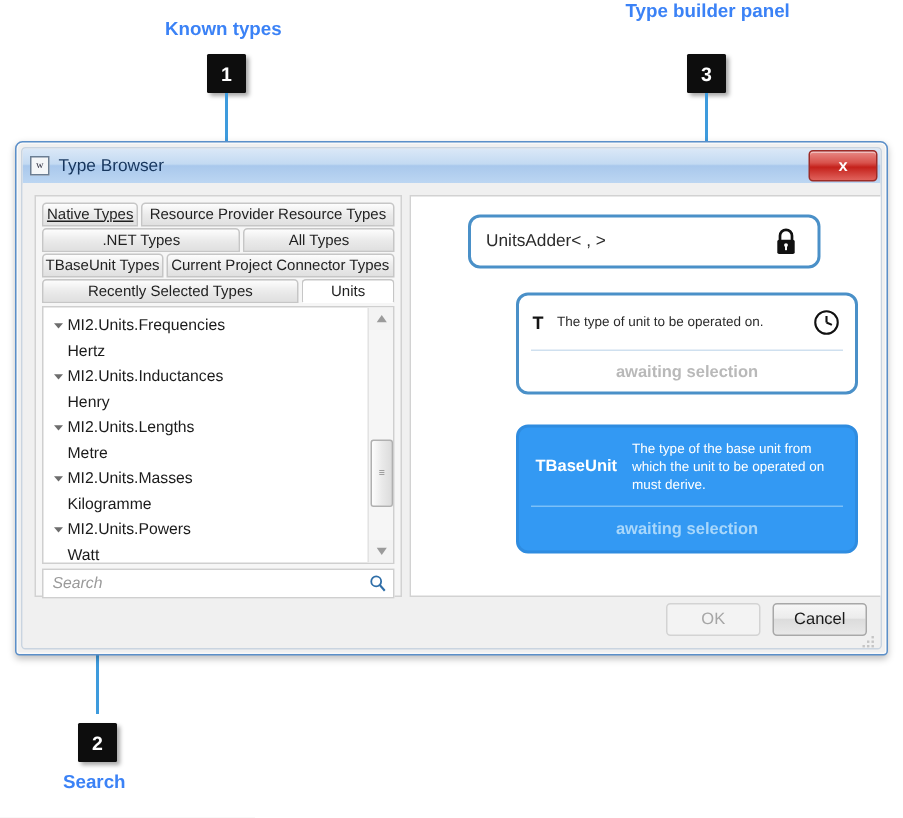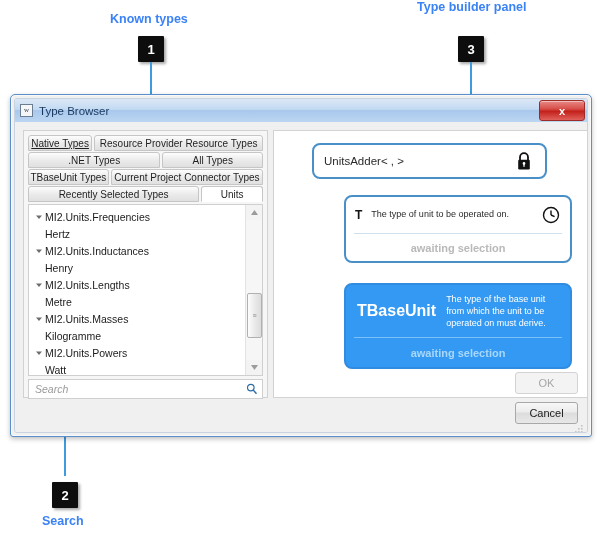--- a/index.html
+++ b/index.html
@@ -253,21 +253,21 @@
   }
   .card-blue .card-head{height:52px;align-items:center;}
   .card-param-name{
     font-size:12px;font-weight:bold;
     color:#141414;
     flex:0 0 auto;
     margin-right:9px;
   }
   .card-blue .card-param-name{
     color:#ffffff;
-    font-size:16px;
+    font-size:11px;
     margin-right:10px;
     margin-left:2px;
   }
   .card-desc{
     flex:1;
     font-size:9px;
     color:#2b2b2b;
     line-height:1.3;
   }
   .card-blue .card-desc{color:#ffffff;font-size:9px;line-height:1.35;}
@@ -284,21 +284,21 @@
     font-weight:bold;
     color:#b9b9b9;
     padding-top:8px;
   }
   .card-blue .card-status{color:#a8d7fb;padding-top:9px;}
 
   
   .footer{
     position:absolute;
     right:9px;bottom:8px;
-    display:flex;gap:8px;flex-direction:column;
+    display:flex;gap:8px;
   }
   .btn{
     width:63px;height:22px;
     border-radius:3px;
     font-size:11px;
     display:flex;align-items:center;justify-content:center;
     box-sizing:border-box;
     cursor:pointer;
   }
   .btn-ok{

